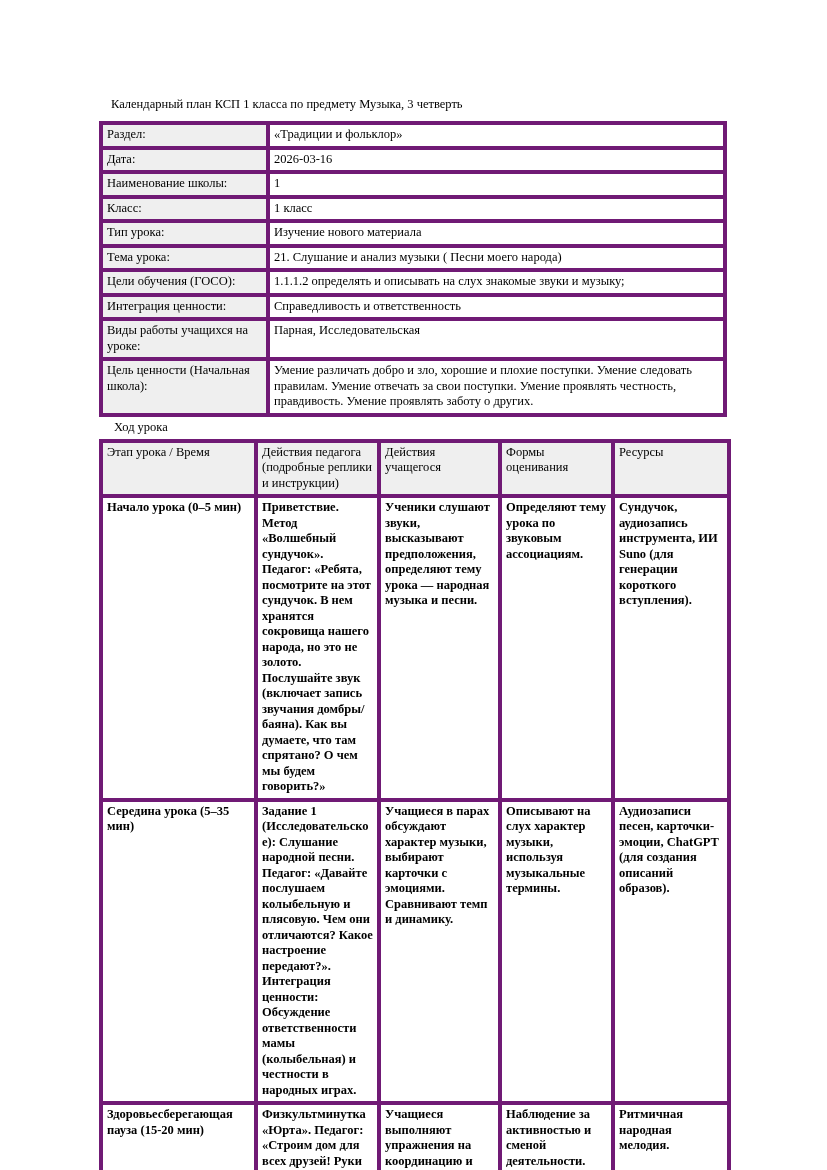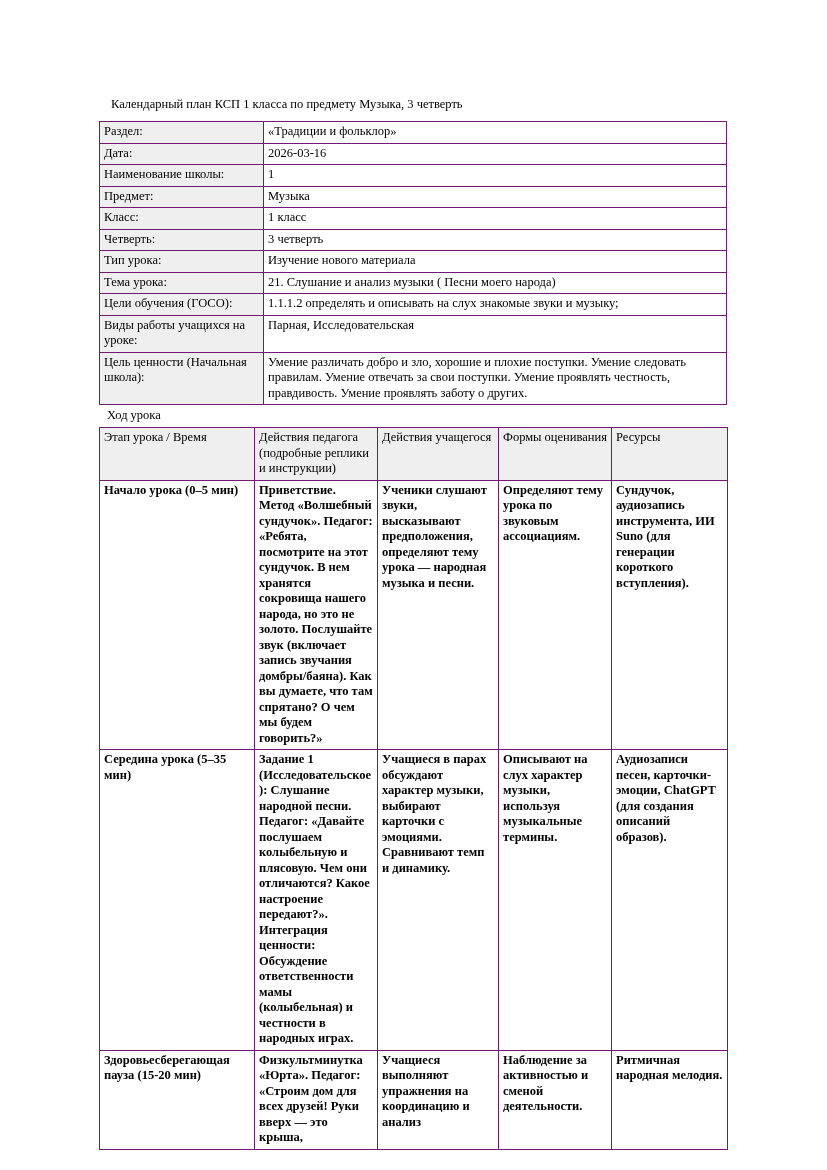--- a/index.html
+++ b/index.html
@@ -27,40 +27,40 @@
     font-family: "Liberation Serif", serif;
   }
   table {
     border-collapse: collapse;
     width: 628px;
     table-layout: fixed;
     font-size: 12.5px;
     line-height: 15.5px;
   }
   table td, table th {
-    border: 1px solid #701a75;
+    border: 4px solid #701a75;
     padding: 2px 4px 3px 4px;
     vertical-align: top;
     text-align: left;
     font-weight: normal;
     word-wrap: break-word;
     overflow-wrap: break-word;
     hyphens: auto;
   }
   .info-table td.label {
     width: 155px;
     background: #efefef;
   }
   .info-table td.value {
     background: #ffffff;
   }
   .section-caption {
     font-size: 12.5px;
     line-height: 16px;
-    margin: 2px 0 4px 8px;
+    margin: 2px 0 4px 15px;
   }
   .plan-table th {
     background: #efefef;
     vertical-align: top;
   }
   .plan-table td {
     background: #ffffff;
     font-weight: bold;
   }
   .plan-table col.c1 { width: 155px; }
@@ -84,42 +84,38 @@
       </tr>
       <tr>
         <td class="label">Дата:</td>
         <td class="value">2026-03-16</td>
       </tr>
       <tr>
         <td class="label">Наименование школы:</td>
         <td class="value">1</td>
       </tr>
       <tr>
-        <td class="label">Предмет:</td>
-        <td class="value">Музыка</td>
-      </tr>
-      <tr>
         <td class="label">Класс:</td>
         <td class="value">1 класс</td>
-      </tr>
-      <tr>
-        <td class="label">Четверть:</td>
-        <td class="value">3 четверть</td>
       </tr>
       <tr>
         <td class="label">Тип урока:</td>
         <td class="value">Изучение нового материала</td>
       </tr>
       <tr>
         <td class="label">Тема урока:</td>
         <td class="value">21. Слушание и анализ музыки ( Песни моего народа)</td>
       </tr>
       <tr>
         <td class="label">Цели обучения (ГОСО):</td>
         <td class="value">1.1.1.2 определять и описывать на слух знакомые звуки и музыку;</td>
+      </tr>
+      <tr>
+        <td class="label">Интеграция ценности:</td>
+        <td class="value">Справедливость и ответственность</td>
       </tr>
       <tr>
         <td class="label">Виды работы учащихся на уроке:</td>
         <td class="value">Парная, Исследовательская</td>
       </tr>
       <tr>
         <td class="label">Цель ценности (Начальная школа):</td>
         <td class="value">Умение различать добро и зло, хорошие и плохие поступки. Умение следовать правилам. Умение отвечать за свои поступки. Умение проявлять честность, правдивость. Умение проявлять заботу о других.</td>
       </tr>
     </tbody>

